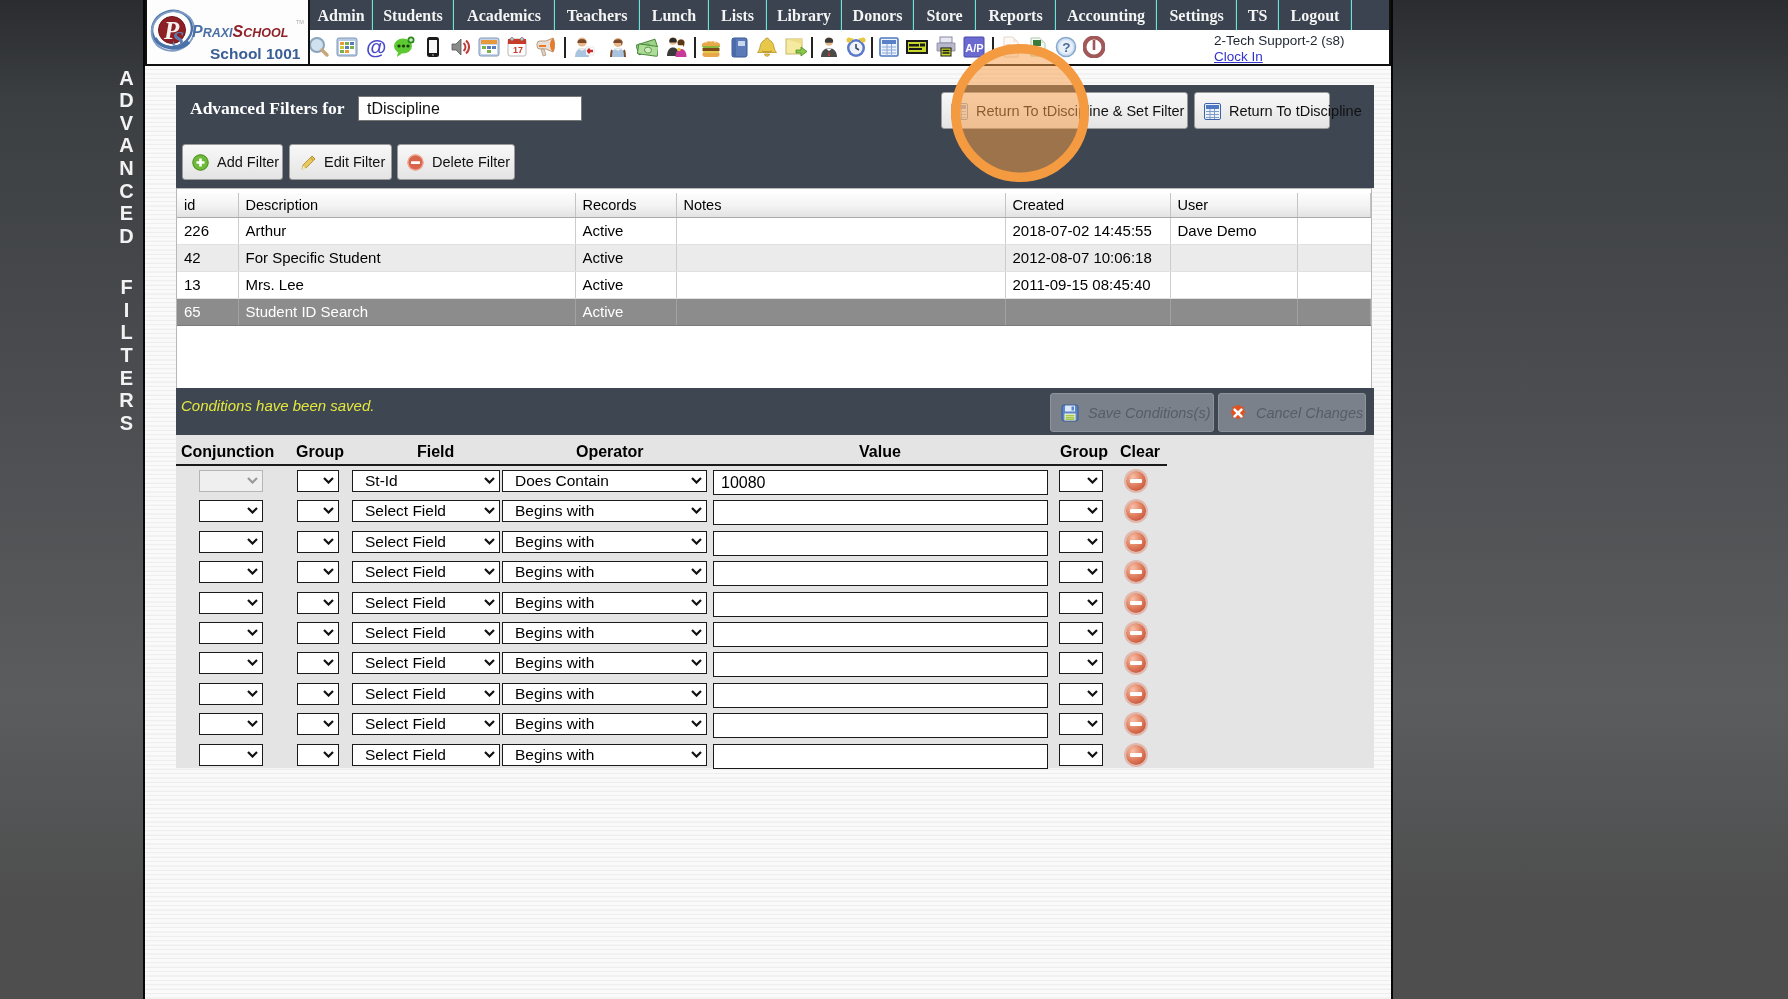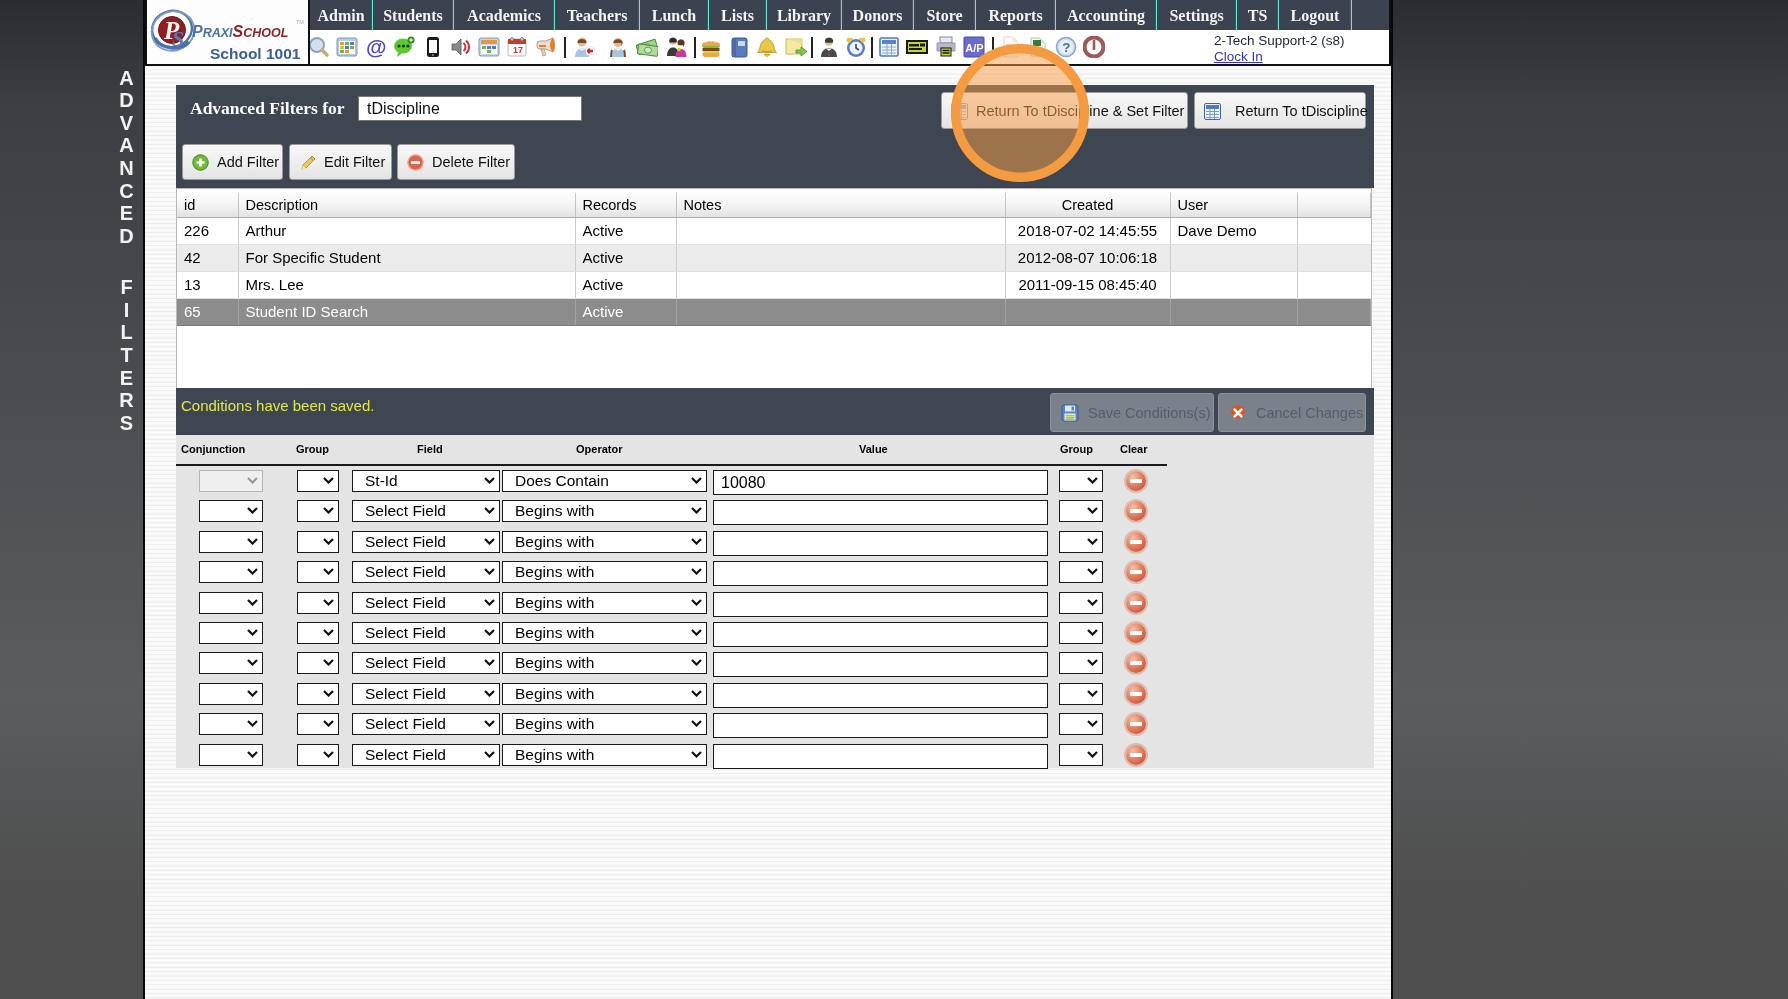--- a/index.html
+++ b/index.html
@@ -22,45 +22,45 @@
 .ico { position:absolute; top:36px; width:22px; height:22px; }
 .tsep { position:absolute; top:37px; width:2px; height:21px; background:#222; }
 .userinfo { position:absolute; left:1069px; top:33px; width:180px; font-size:13.5px; color:#1d2430; line-height:16px; white-space:nowrap; }
 .userinfo a { color:#3333cc; text-decoration:underline; }
 .panelhead { position:absolute; left:31px; top:85px; width:1198px; height:103px; background:#3d4651; }
 .ptitle { position:absolute; left:14px; top:13px; color:#fff; font-weight:bold; font-size:17.5px; font-family:"Liberation Serif", serif; }
 .pinput { position:absolute; left:182px; top:11px; width:224px; height:25px; background:#fff; border:1px solid #777; font-size:16px; padding-left:8px; color:#111; line-height:23px; }
 .gbtn { position:absolute; height:37px; background:linear-gradient(180deg,#f8f8f8,#e4e4e4); border:1px solid #9a9a9a; border-radius:3px; font-size:14.5px; color:#111; display:flex; align-items:center; white-space:nowrap; }
 .gbtn .bicon { margin-left:9px; margin-right:9px; width:16px; height:16px; flex:0 0 16px; }
 .smbtn { height:36px; top:59px; }
-.darkbar { position:absolute; left:31px; top:388px; width:1198px; height:47px; background:#3d4651; }
+.darkbar { position:absolute; left:31px; top:388px; width:1198px; height:47px; background:#3d4651;font-style:italic; }
 .msg { position:absolute; left:5px; top:9px; color:#e3e73e; font-size:15px; }
 .dbtn { position:absolute; top:5px; height:39px; background:#7b818b; border:1px solid #8d939d; border-radius:3px; font-size:14.5px; color:#555d69; display:flex; align-items:center; white-space:nowrap; }
 .dbtn .bicon { margin-left:10px; margin-right:9px; width:18px; height:18px; }
 .formarea { position:absolute; left:31px; top:435px; width:1198px; height:333px; background:#e4e4e4; }
-.fhead { position:absolute; top:8px; font-weight:bold; font-size:11px; color:#000; }
+.fhead { position:absolute; top:8px; font-weight:bold; font-size:16px; color:#000; }
 .funder { position:absolute; left:0; top:29px; width:991px; height:2px; background:#1a1a1a; }
 .frow { position:absolute; height:24px; }
 .sel { position:absolute; height:22px; background:#fff; border:1px solid #1a1a1a; font-size:15.5px; color:#000; line-height:20px; padding-left:12px; }
 .sel svg { position:absolute; right:4px; top:6px; }
 .sel.dis { background:#efefef; border-color:#b5b5b5; color:#888; }
 .vinput { position:absolute; left:537px; top:0px; width:335px; height:25px; background:#fff; border:1px solid #1a1a1a; font-size:16px; line-height:23px; padding-left:7px; }
 .minus { position:absolute; left:950px; top:1px; width:20px; height:20px; border-radius:50%;
   background:radial-gradient(circle at 35% 30%, #f8c0a8 0%, #e08060 45%, #cd5c42 75%, #c25038 100%);
   box-shadow:0 0 0 2px rgba(220,150,130,.55); }
 .minus:after { content:""; position:absolute; left:4px; top:8px; width:12px; height:4px; background:#fff; border-radius:1px; }
 .vtext { position:absolute; left:116px; width:21px; text-align:center; color:#f2f2f2; font-weight:bold; font-size:20px; line-height:22.6px; }
 .tablewrap { position:absolute; left:31px; top:188px; width:1196px; height:200px; background:#fff; border:1px solid #b8b8b8; border-bottom:none; }
 .ftab { border-collapse:collapse; width:1194px; margin-top:4px; font-size:15px; color:#000; table-layout:fixed; }
 .ftab td { border-right:1px solid #cccccc; border-bottom:1px solid #e0e0e0; height:27px; padding:0 0 0 7px; overflow:hidden; white-space:nowrap; }
 .ftab td:last-child { border-right:none; }
 .ftab tr.th td { background:linear-gradient(180deg,#fdfdfd 0%,#f2f2f2 55%,#e2e2e2 100%); border-bottom:1px solid #aaa; border-right:1px solid #c4c4c4; height:24px; font-size:14.5px; }
 .ftab tr.alt td { background:#ebebeb; }
 .ftab tr.selrow td { background:#8c8c8c; color:#fff; border-bottom:1px solid #7a7a7a; border-right:1px solid #a2a2a2; }
-.ftab td.ra { text-align:center; padding-right:7px;margin-top:24px; }
+.ftab td.ra { text-align:left; padding-right:7px;margin-top:24px; }
 </style>
 </head>
 <body>
 <div class="page">
   <div class="topstrip">
     <div class="nav">
       <span style="width:63px">Admin</span>
         <span style="width:81px">Students</span>
         <span style="width:101px">Academics</span>
         <span style="width:85px">Teachers</span>
@@ -278,21 +278,21 @@
     <div class="ptitle">Advanced Filters for</div>
     <div class="pinput">tDiscipline</div>
     <div class="gbtn" style="left:765px; top:7px; width:247px;">
         <span class="bicon" style="opacity:.55"><svg width="17" height="17" viewBox="0 0 17 17">
             <rect x="0.5" y="0.5" width="16" height="16" rx="1.5" fill="#eef3fb" stroke="#3f63a8"></rect>
             <rect x="2" y="2" width="13" height="4" fill="#4f79c0"></rect>
             <path d="M2 8.5h13M2 11.5h13M2 14.5h13M6 6v10M10.5 6v10" stroke="#7e9cc8" stroke-width="1" fill="none"></path>
           </svg></span>
         <span>Return To tDiscipline &amp; Set Filter</span>
       </div>
-    <div class="gbtn" style="left:1018px; top:7px; width:172px;gap:6px;">
+    <div class="gbtn" style="left:1018px; top:7px; width:136px;">
         <span class="bicon"><svg width="17" height="17" viewBox="0 0 17 17">
             <rect x="0.5" y="0.5" width="16" height="16" rx="1.5" fill="#eef3fb" stroke="#3f63a8"></rect>
             <rect x="2" y="2" width="13" height="4" fill="#4f79c0"></rect>
             <path d="M2 8.5h13M2 11.5h13M2 14.5h13M6 6v10M10.5 6v10" stroke="#7e9cc8" stroke-width="1" fill="none"></path>
           </svg></span>
         <span>Return To tDiscipline</span>
       </div>
     <div class="gbtn smbtn" style="left:6px; width:101px;">
         <span class="bicon"><svg width="17" height="17" viewBox="0 0 17 17">
             <circle cx="8.5" cy="8.5" r="8" fill="#6fba3a"></circle>

